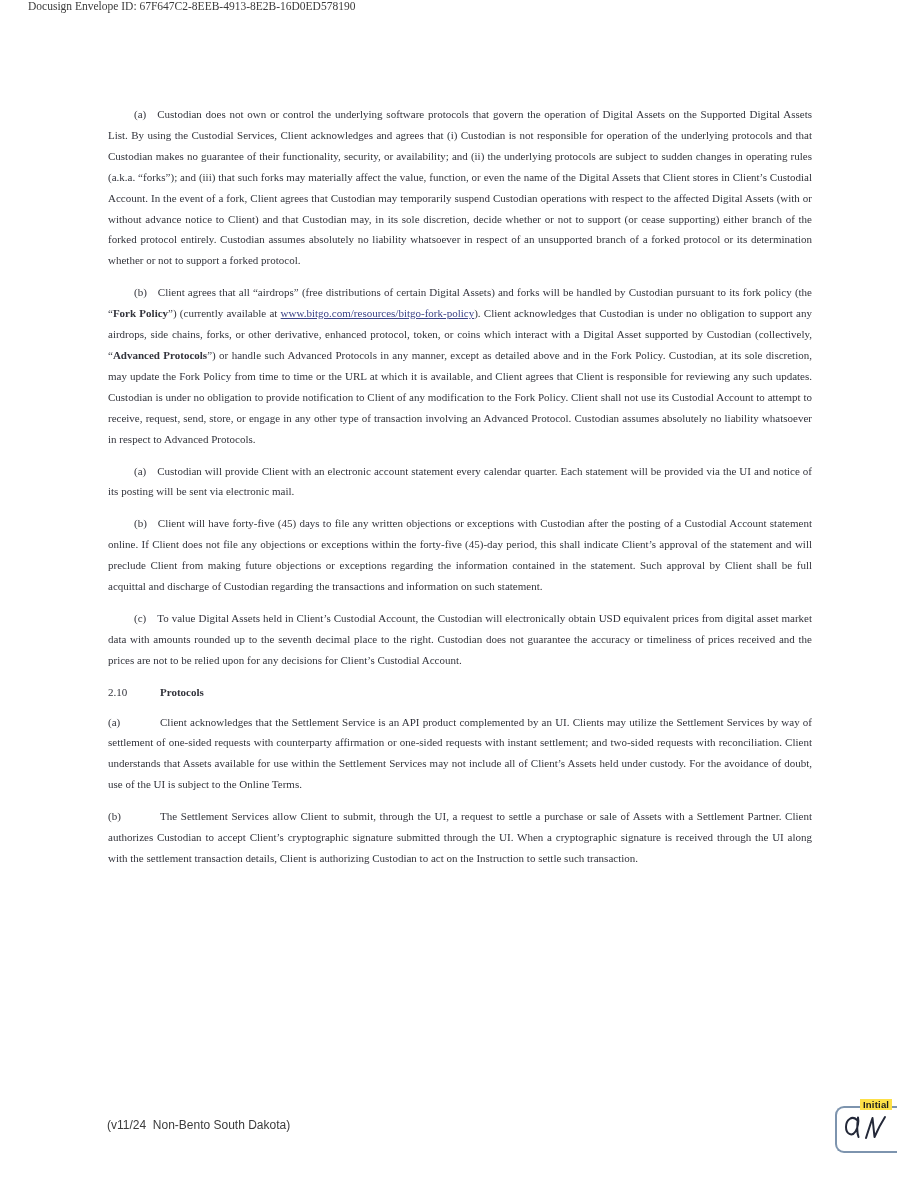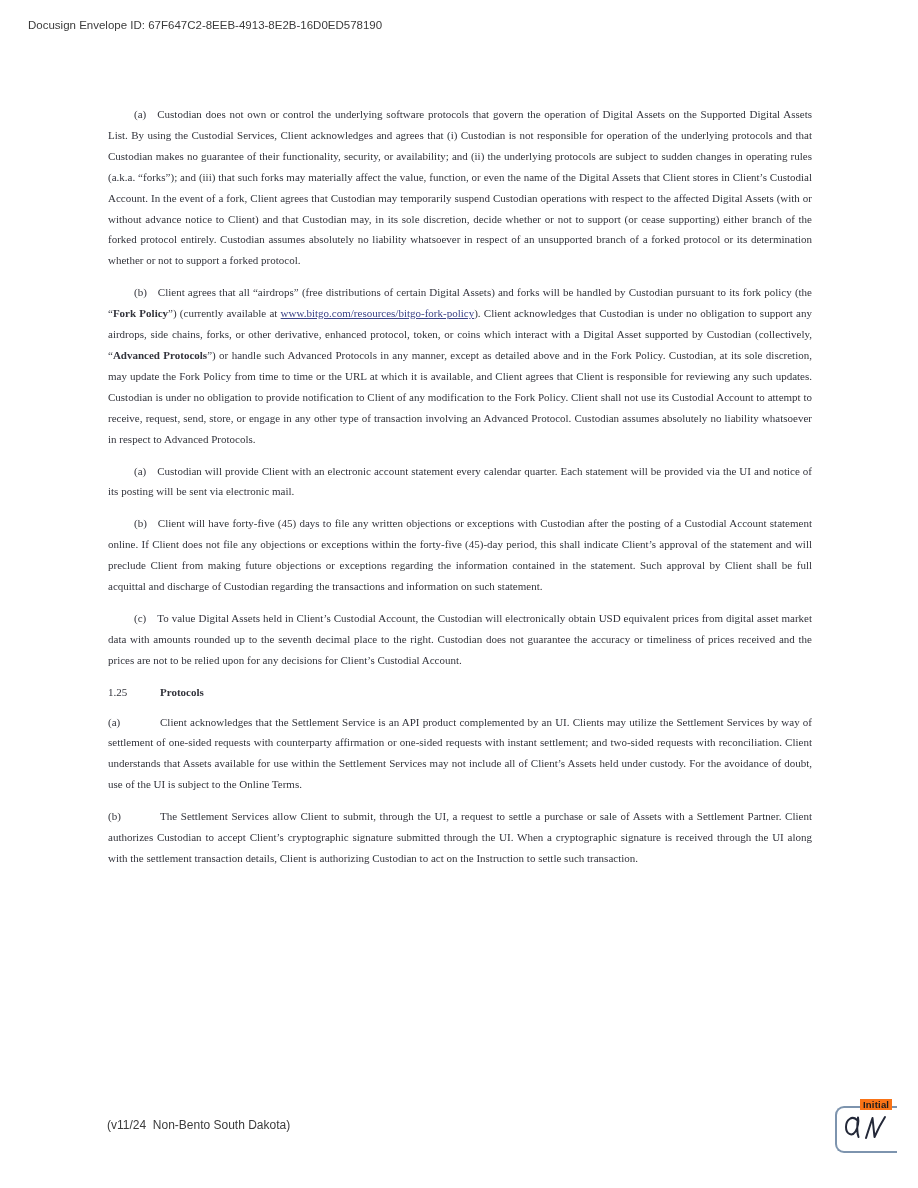--- a/index.html
+++ b/index.html
@@ -4,22 +4,22 @@
 <style>
   html, body { margin: 0; padding: 0; }
   body {
     width: 918px; height: 1188px;
     background: #ffffff;
     position: relative;
     overflow: hidden;
     font-family: "Liberation Serif", serif;
   }
   .envelope-header {
-    position: absolute; left: 28px; top: 19px;
-    font-family: Liberation Sans, sans-serif;
+    position: absolute; left: 28px; top: 0;
+    font-family: Liberation Serif, serif;
     font-size: 11.5px; color: #3b3b3b;
     white-space: pre;
   }
   .doc {
     position: absolute; left: 108px; top: 104px; width: 704px;
     color: #33343c;
     font-size: 11px; line-height: 20.9px;
     text-align: justify;
   }
   .para { margin: 0 0 11px 0; }
@@ -44,42 +44,42 @@
   .initial-bracket {
     position: absolute; left: 0; top: 8px;
     width: 62px; height: 47px;
     border: 2px solid #7d94ae;
     border-right: none;
     border-radius: 9px 0 0 9px;
     box-sizing: border-box;
   }
   .initial-label {
     position: absolute; left: 25px; top: 1px;
-    background: #f97316; padding: 0 3px;
+    background: #fde047; padding: 0 3px;
     font-family: "Liberation Sans", sans-serif;
     font-size: 9.5px; font-weight: bold; color: #1b1b1b;
     letter-spacing: 0.2px;
   }
   .initials-svg {
     position: absolute; left: 9px; top: 13px;
   }
 </style>
 </head>
 <body>
 
 <div class="envelope-header">Docusign Envelope ID: 67F647C2-8EEB-4913-8E2B-16D0ED578190</div>
 
 <div class="doc">
   <div>
       <p class="para indent"><span>(a) Custodian does not own or control the underlying software protocols that govern the operation of Digital Assets on the Supported Digital Assets List. By using the Custodial Services, Client acknowledges and agrees that (i) Custodian is not responsible for operation of the underlying protocols and that Custodian makes no guarantee of their functionality, security, or availability; and (ii) the underlying protocols are subject to sudden changes in operating rules (a.k.a. “forks”); and (iii) that such forks may materially affect the value, function, or even the name of the Digital Assets that Client stores in Client’s Custodial Account. In the event of a fork, Client agrees that Custodian may temporarily suspend Custodian operations with respect to the affected Digital Assets (with or without advance notice to Client) and that Custodian may, in its sole discretion, decide whether or not to support (or cease supporting) either branch of the forked protocol entirely. Custodian assumes absolutely no liability whatsoever in respect of an unsupported branch of a forked protocol or its determination whether or not to support a forked protocol.</span></p>
       <p class="para indent"><span>(b) Client agrees that all “airdrops” (free distributions of certain Digital Assets) and forks will be handled by Custodian pursuant to its fork policy (the “</span><span class="bold">Fork Policy</span><span>”) (currently available at </span><a class="link">www.bitgo.com/resources/bitgo-fork-policy</a><span>). Client acknowledges that Custodian is under no obligation to support any airdrops, side chains, forks, or other derivative, enhanced protocol, token, or coins which interact with a Digital Asset supported by Custodian (collectively, “</span><span class="bold">Advanced Protocols</span><span>”) or handle such Advanced Protocols in any manner, except as detailed above and in the Fork Policy. Custodian, at its sole discretion, may update the Fork Policy from time to time or the URL at which it is available, and Client agrees that Client is responsible for reviewing any such updates. Custodian is under no obligation to provide notification to Client of any modification to the Fork Policy. Client shall not use its Custodial Account to attempt to receive, request, send, store, or engage in any other type of transaction involving an Advanced Protocol. Custodian assumes absolutely no liability whatsoever in respect to Advanced Protocols.</span></p>
       <p class="para indent"><span>(a) Custodian will provide Client with an electronic account statement every calendar quarter. Each statement will be provided via the UI and notice of its posting will be sent via electronic mail.</span></p>
       <p class="para indent"><span>(b) Client will have forty-five (45) days to file any written objections or exceptions with Custodian after the posting of a Custodial Account statement online. If Client does not file any objections or exceptions within the forty-five (45)-day period, this shall indicate Client’s approval of the statement and will preclude Client from making future objections or exceptions regarding the information contained in the statement. Such approval by Client shall be full acquittal and discharge of Custodian regarding the transactions and information on such statement.</span></p>
       <p class="para indent"><span>(c) To value Digital Assets held in Client’s Custodial Account, the Custodian will electronically obtain USD equivalent prices from digital asset market data with amounts rounded up to the seventh decimal place to the right. Custodian does not guarantee the accuracy or timeliness of prices received and the prices are not to be relied upon for any decisions for Client’s Custodial Account.</span></p>
-      <div class="heading"><span class="secnum">1.25</span><span class="sectitle">Protocols</span></div>
+      <div class="heading"><span class="secnum">2.10</span><span class="sectitle">Protocols</span></div>
       <p class="para hang"><span class="marker">(a)</span><span>Client acknowledges that the Settlement Service is an API product complemented by an UI. Clients may utilize the Settlement Services by way of settlement of one-sided requests with counterparty affirmation or one-sided requests with instant settlement; and two-sided requests with reconciliation. Client understands that Assets available for use within the Settlement Services may not include all of Client’s Assets held under custody. For the avoidance of doubt, use of the UI is subject to the Online Terms.</span></p>
       <p class="para hang"><span class="marker">(b)</span><span>The Settlement Services allow Client to submit, through the UI, a request to settle a purchase or sale of Assets with a Settlement Partner. Client authorizes Custodian to accept Client’s cryptographic signature submitted through the UI. When a cryptographic signature is received through the UI along with the settlement transaction details, Client is authorizing Custodian to act on the Instruction to settle such transaction.</span></p>
     </div>
 </div>
 
 <div class="footer-note">(v11/24  Non-Bento South Dakota)</div>
 
 <div class="initial-tab">
   <div class="initial-bracket"></div>
   <div class="initial-label">Initial</div>

